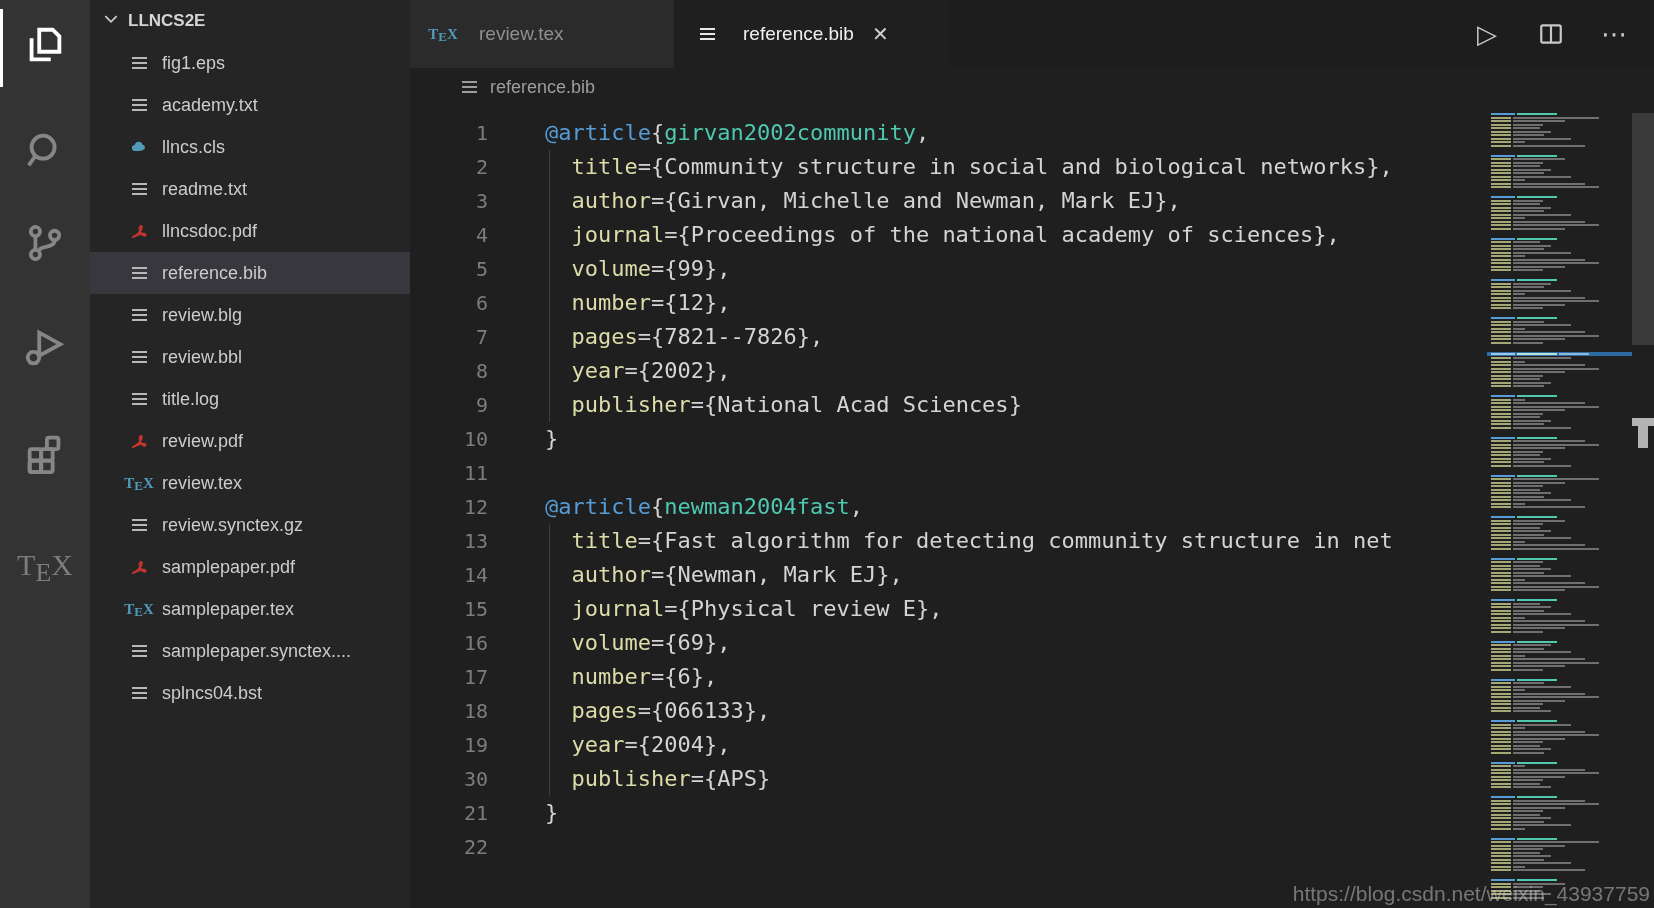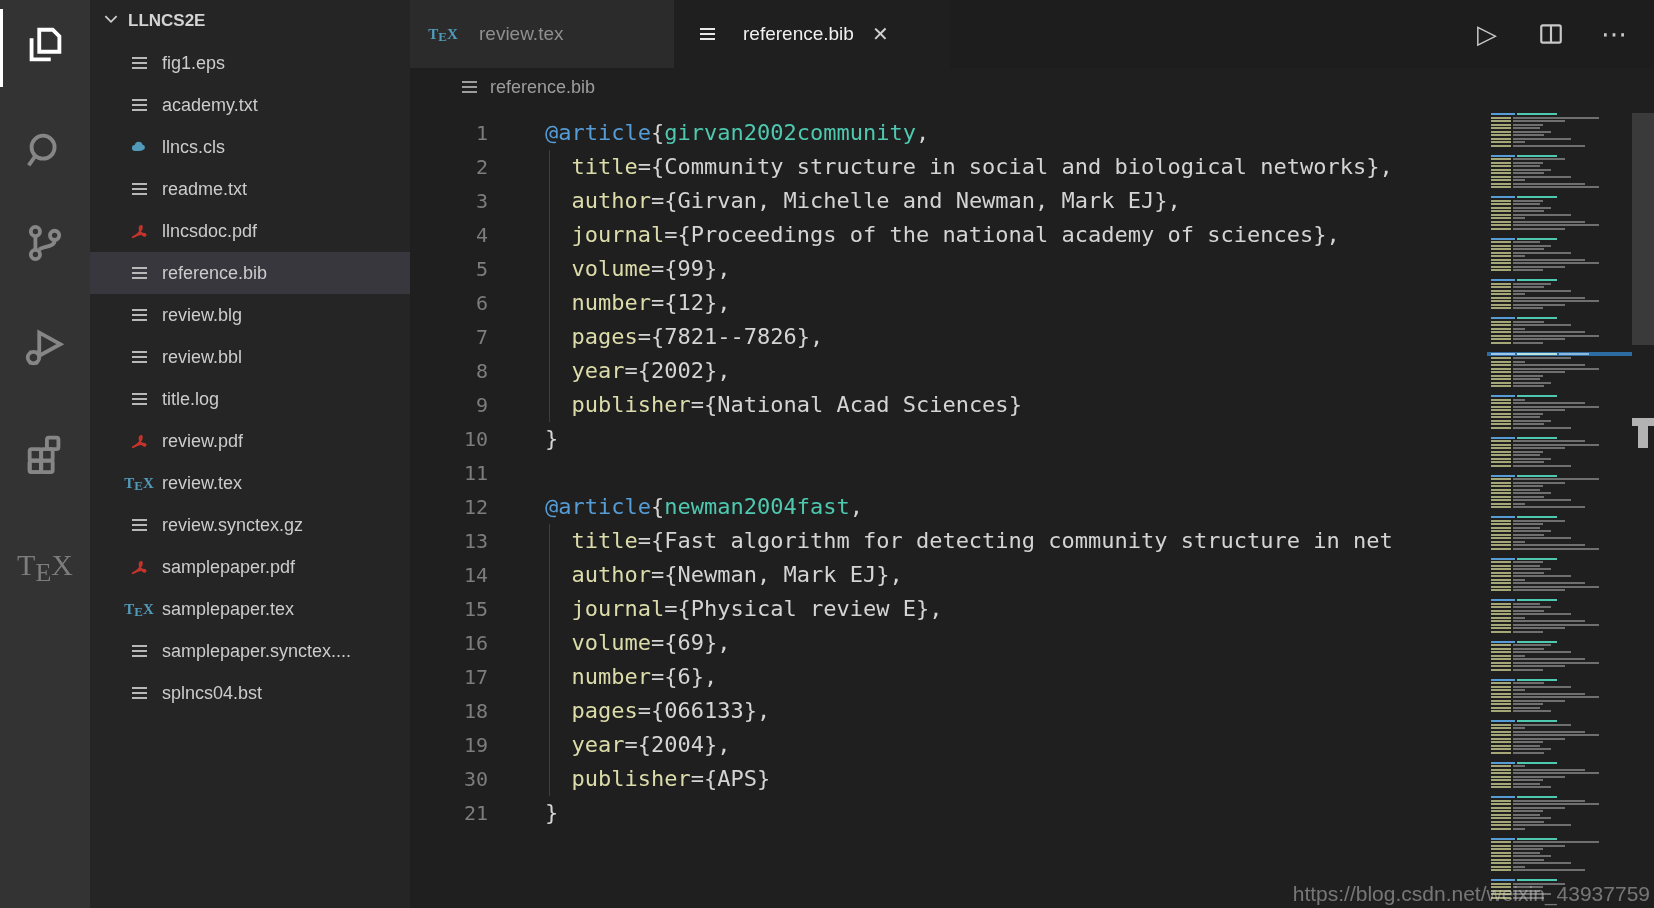--- a/index.html
+++ b/index.html
@@ -308,20 +308,21 @@
           <div class="code-line"><span class="ln">12</span><span class="code"><span class="tk-kw">@article</span><span class="tk-p">{</span><span class="tk-key">newman2004fast</span><span class="tk-p">,</span></span></div>
           <div class="code-line g"><span class="ln">13</span><span class="code"><span class="tk-p">  </span><span class="tk-field">title</span><span class="tk-p">={</span><span class="tk-val">Fast algorithm for detecting community structure in net</span></span></div>
           <div class="code-line g"><span class="ln">14</span><span class="code"><span class="tk-p">  </span><span class="tk-field">author</span><span class="tk-p">={</span><span class="tk-val">Newman, Mark EJ</span><span class="tk-p">},</span></span></div>
           <div class="code-line g"><span class="ln">15</span><span class="code"><span class="tk-p">  </span><span class="tk-field">journal</span><span class="tk-p">={</span><span class="tk-val">Physical review E</span><span class="tk-p">},</span></span></div>
           <div class="code-line g"><span class="ln">16</span><span class="code"><span class="tk-p">  </span><span class="tk-field">volume</span><span class="tk-p">={</span><span class="tk-val">69</span><span class="tk-p">},</span></span></div>
           <div class="code-line g"><span class="ln">17</span><span class="code"><span class="tk-p">  </span><span class="tk-field">number</span><span class="tk-p">={</span><span class="tk-val">6</span><span class="tk-p">},</span></span></div>
           <div class="code-line g"><span class="ln">18</span><span class="code"><span class="tk-p">  </span><span class="tk-field">pages</span><span class="tk-p">={</span><span class="tk-val">066133</span><span class="tk-p">},</span></span></div>
           <div class="code-line g"><span class="ln">19</span><span class="code"><span class="tk-p">  </span><span class="tk-field">year</span><span class="tk-p">={</span><span class="tk-val">2004</span><span class="tk-p">},</span></span></div>
           <div class="code-line g"><span class="ln">30</span><span class="code"><span class="tk-p">  </span><span class="tk-field">publisher</span><span class="tk-p">={</span><span class="tk-val">APS</span><span class="tk-p">}</span></span></div>
           <div class="code-line"><span class="ln">21</span><span class="code"><span class="tk-p">}</span></span></div>
+          <div class="code-line"><span class="ln">22</span><span class="code"></span></div>
         </div>
       <div class="minimap" id="minimap">
           <div class="mm-entry">
             <div class="mm-line">
               <b style="width:24px;background:#569cd6"></b>
               <b style="width:40px;background:#4ec9b0"></b>
             </div>
             <div class="mm-line">
               <b style="width:20px;background:#a5a776"></b>
               <b style="width:86px;background:#6f6f6f"></b>

